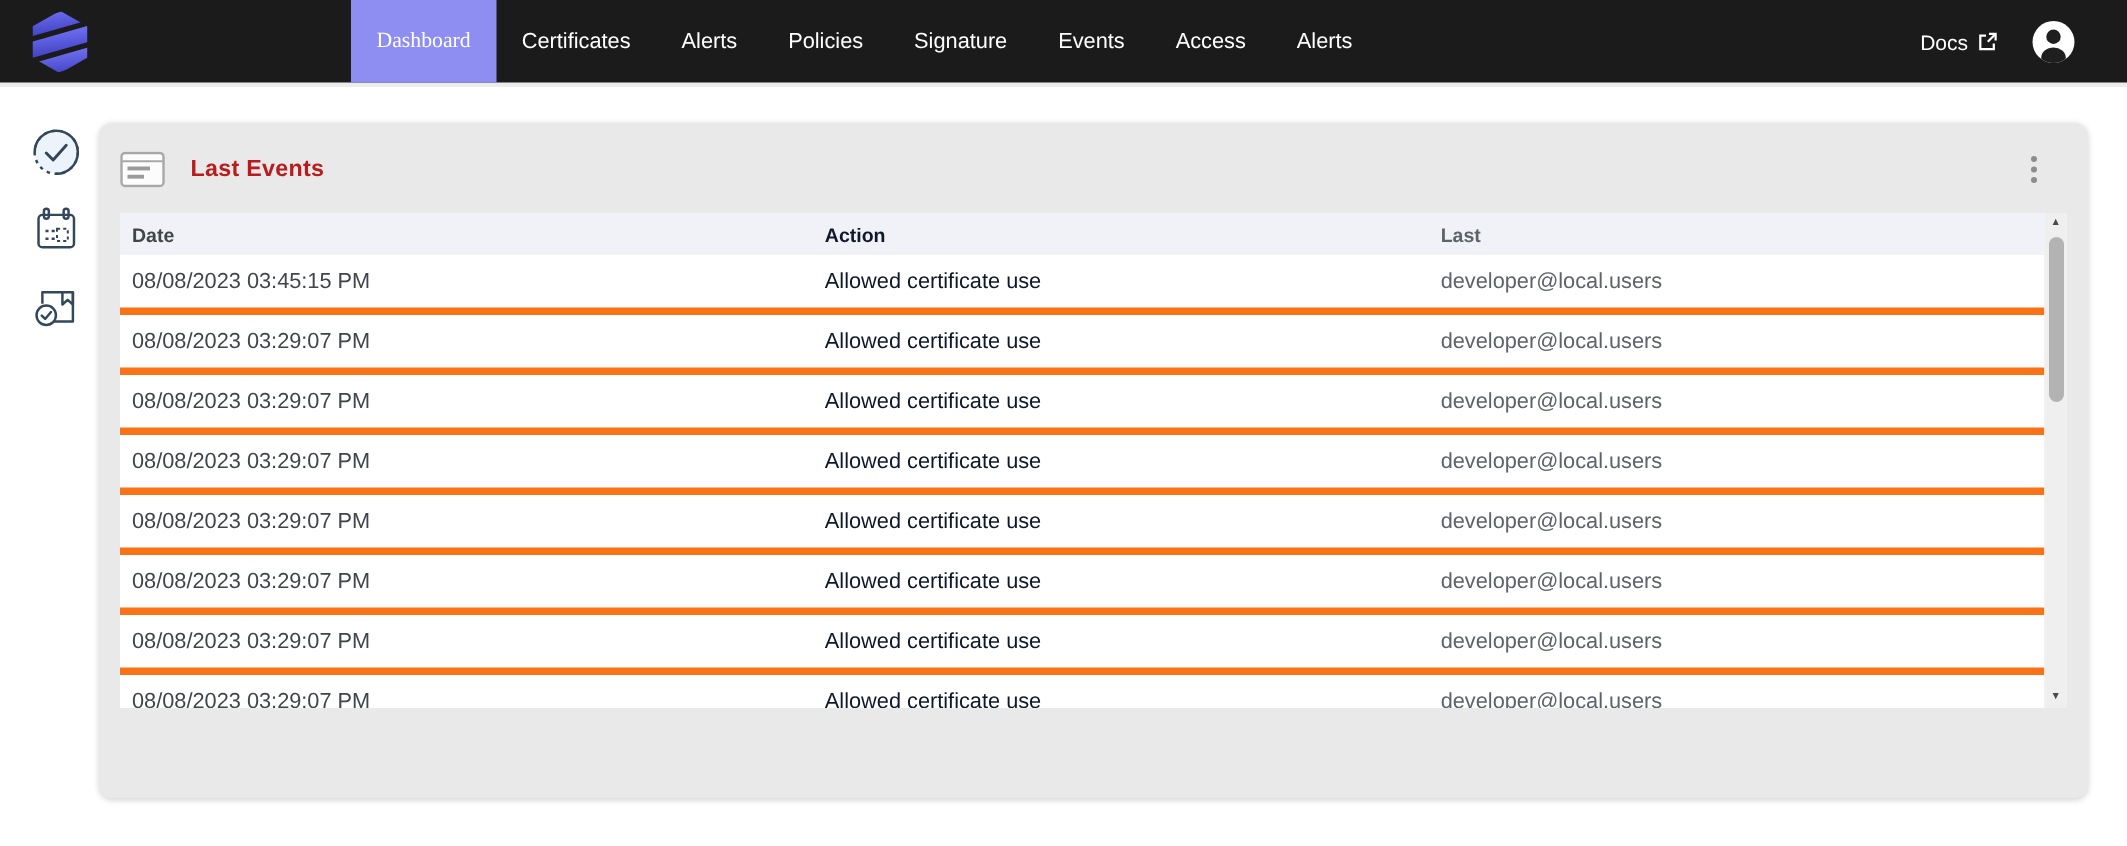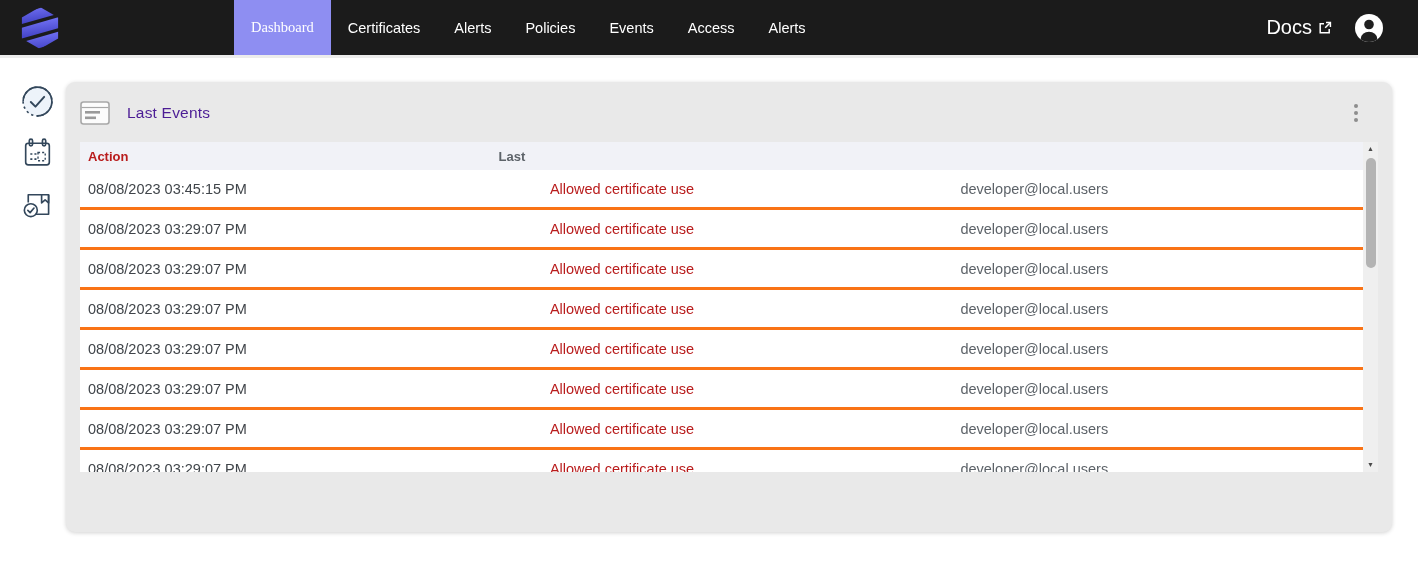--- a/index.html
+++ b/index.html
@@ -12,50 +12,50 @@
   .brand { display:flex; align-items:center; padding-left:18px; cursor:pointer; }
   .brand svg { width:44px; height:44px; }
   .brand-text { margin-left:14px; color:#fff; }
   .brand-company { font-size:10.5px; letter-spacing:.5px; color:#f2f2f2; }
   .brand-product { font-size:26px; font-weight:400; letter-spacing:.5px; line-height:1.05; color:#fff; }
   .nav-items { display:flex; margin-left:172px; }
   .nav-item { display:flex; align-items:center; padding:0 17px; color:#fff; font-size:14.5px;
     cursor:pointer; }
   .nav-item.active { background:var(--active-tab,#8e8ef2);font-family:Liberation Serif, serif; }
   .nav-right { margin-left:auto; display:flex; align-items:center; gap:22px; padding-right:34px; }
-  .docs-link { display:flex; align-items:center; gap:6px; color:#fff; font-size:20px; cursor:pointer; }
+  .docs-link { display:flex; align-items:center; gap:6px; color:#fff; font-size:14px; cursor:pointer; }
   .avatar { width:30px; height:30px; cursor:pointer; }
 
   
   .page { position:relative; width:1418px; height:503px; }
 
   .side-rail { position:absolute; left:18px; top:24px; display:flex; flex-direction:column; gap:13px; }
   .rail-icon { width:38px; height:38px; display:flex; align-items:center; justify-content:center; cursor:pointer; }
   .rail-icon svg { width:37px; height:37px; }
 
   
   .card { position:absolute; left:66px; top:24px; width:1326px; height:450px;
     background:var(--card-bg,#e9e9e9); border-radius:9px; box-shadow:0 1px 4px rgba(0,0,0,.18);
     padding:16px 14px 14px 14px; display:flex; flex-direction:column; }
   .card-header { display:flex; align-items:center; height:30px; }
   .card-header-icon { width:30px; height:24px; }
-  .card-title { margin-left:17px; font-size:15.5px; font-weight:normal; color:#4c1d95; letter-spacing:.2px; }
+  .card-title { margin-left:17px; font-size:15.5px; font-weight:bold; color:#b91c1c; letter-spacing:.2px; }
   .kebab { margin-left:auto; margin-right:16px; display:flex; flex-direction:column; gap:3px;
     cursor:pointer; padding:4px; }
   .kebab span { width:4px; height:4px; border-radius:50%; background:#8d8d8d; }
 
   
   .table-wrap { margin-top:14px; display:flex; height:330px; }
   .table-viewport { flex:1; overflow:hidden; background:#fff; }
   .thead { display:flex; height:28px; background:var(--thead-bg,#f1f2f7); align-items:center; }
   .thcell { font-size:13px; font-weight:bold; color:#5b6770; padding-left:8px; }
-  .trow { display:flex; height:40px; align-items:center; background:#fff; border-bottom:3px solid #f97316; }
+  .trow { display:flex; height:40px; align-items:center; background:#fff; border-bottom:5px solid #f97316; }
   .tcell { font-size:14.5px; padding-left:8px; white-space:nowrap; overflow:hidden; }
   .c0 { width:36%; color:#40454a; }
-  .c1 { width:32%; color:#b91c1c; }
+  .c1 { width:32%; color:#0f172a; }
   .c2 { width:32%; color:#5d6369; }
 
   
   .scrollbar { width:15px; background:#efefef; position:relative; display:flex;
     flex-direction:column; justify-content:space-between; align-items:center; }
   .sb-arrow { font-size:7px; color:#4a4a4a; line-height:14px; height:14px; cursor:pointer; }
   .sb-thumb { position:absolute; top:16px; left:2.5px; width:10px; height:110px;
     background:#b3b3b3; border-radius:5px; cursor:grab; }
 
   
@@ -84,20 +84,21 @@
         <rect x="-8" y="27.9" width="56" height="9.5" fill="url(#lg)" transform="rotate(-16 20 20)"></rect>
       </g>
     </svg>
   </div>
 
   <nav class="nav-items" id="nav-items">
       <div class="nav-item active">Dashboard</div>
       <div class="nav-item">Certificates</div>
       <div class="nav-item">Alerts</div>
       <div class="nav-item">Policies</div>
+      <div class="nav-item">Signature</div>
       <div class="nav-item">Events</div>
       <div class="nav-item">Access</div>
       <div class="nav-item">Alerts</div>
     </nav>
 
   <div class="nav-right">
     <div class="docs-link">
       <span>Docs</span>
       <svg width="14" height="14" viewBox="0 0 14 14">
         <path d="M6 2.8 H2.2 V11.8 H11.2 V8" fill="none" stroke="#fff" stroke-width="1.5"></path>
@@ -163,20 +164,21 @@
       <div class="kebab">
         <span></span>
           <span></span>
           <span></span>
       </div>
     </div>
 
     <div class="table-wrap">
       <div class="table-viewport">
         <div class="thead" id="thead">
+            <div class="thcell c0">Date</div>
             <div class="thcell c1">Action</div>
             <div class="thcell c2">Last</div>
           </div>
         <div id="table-body">
             <div class="trow">
               <div class="tcell c0">08/08/2023 03:45:15 PM</div>
               <div class="tcell c1">Allowed certificate use</div>
               <div class="tcell c2">developer@local.users</div>
             </div>
             <div class="trow">

